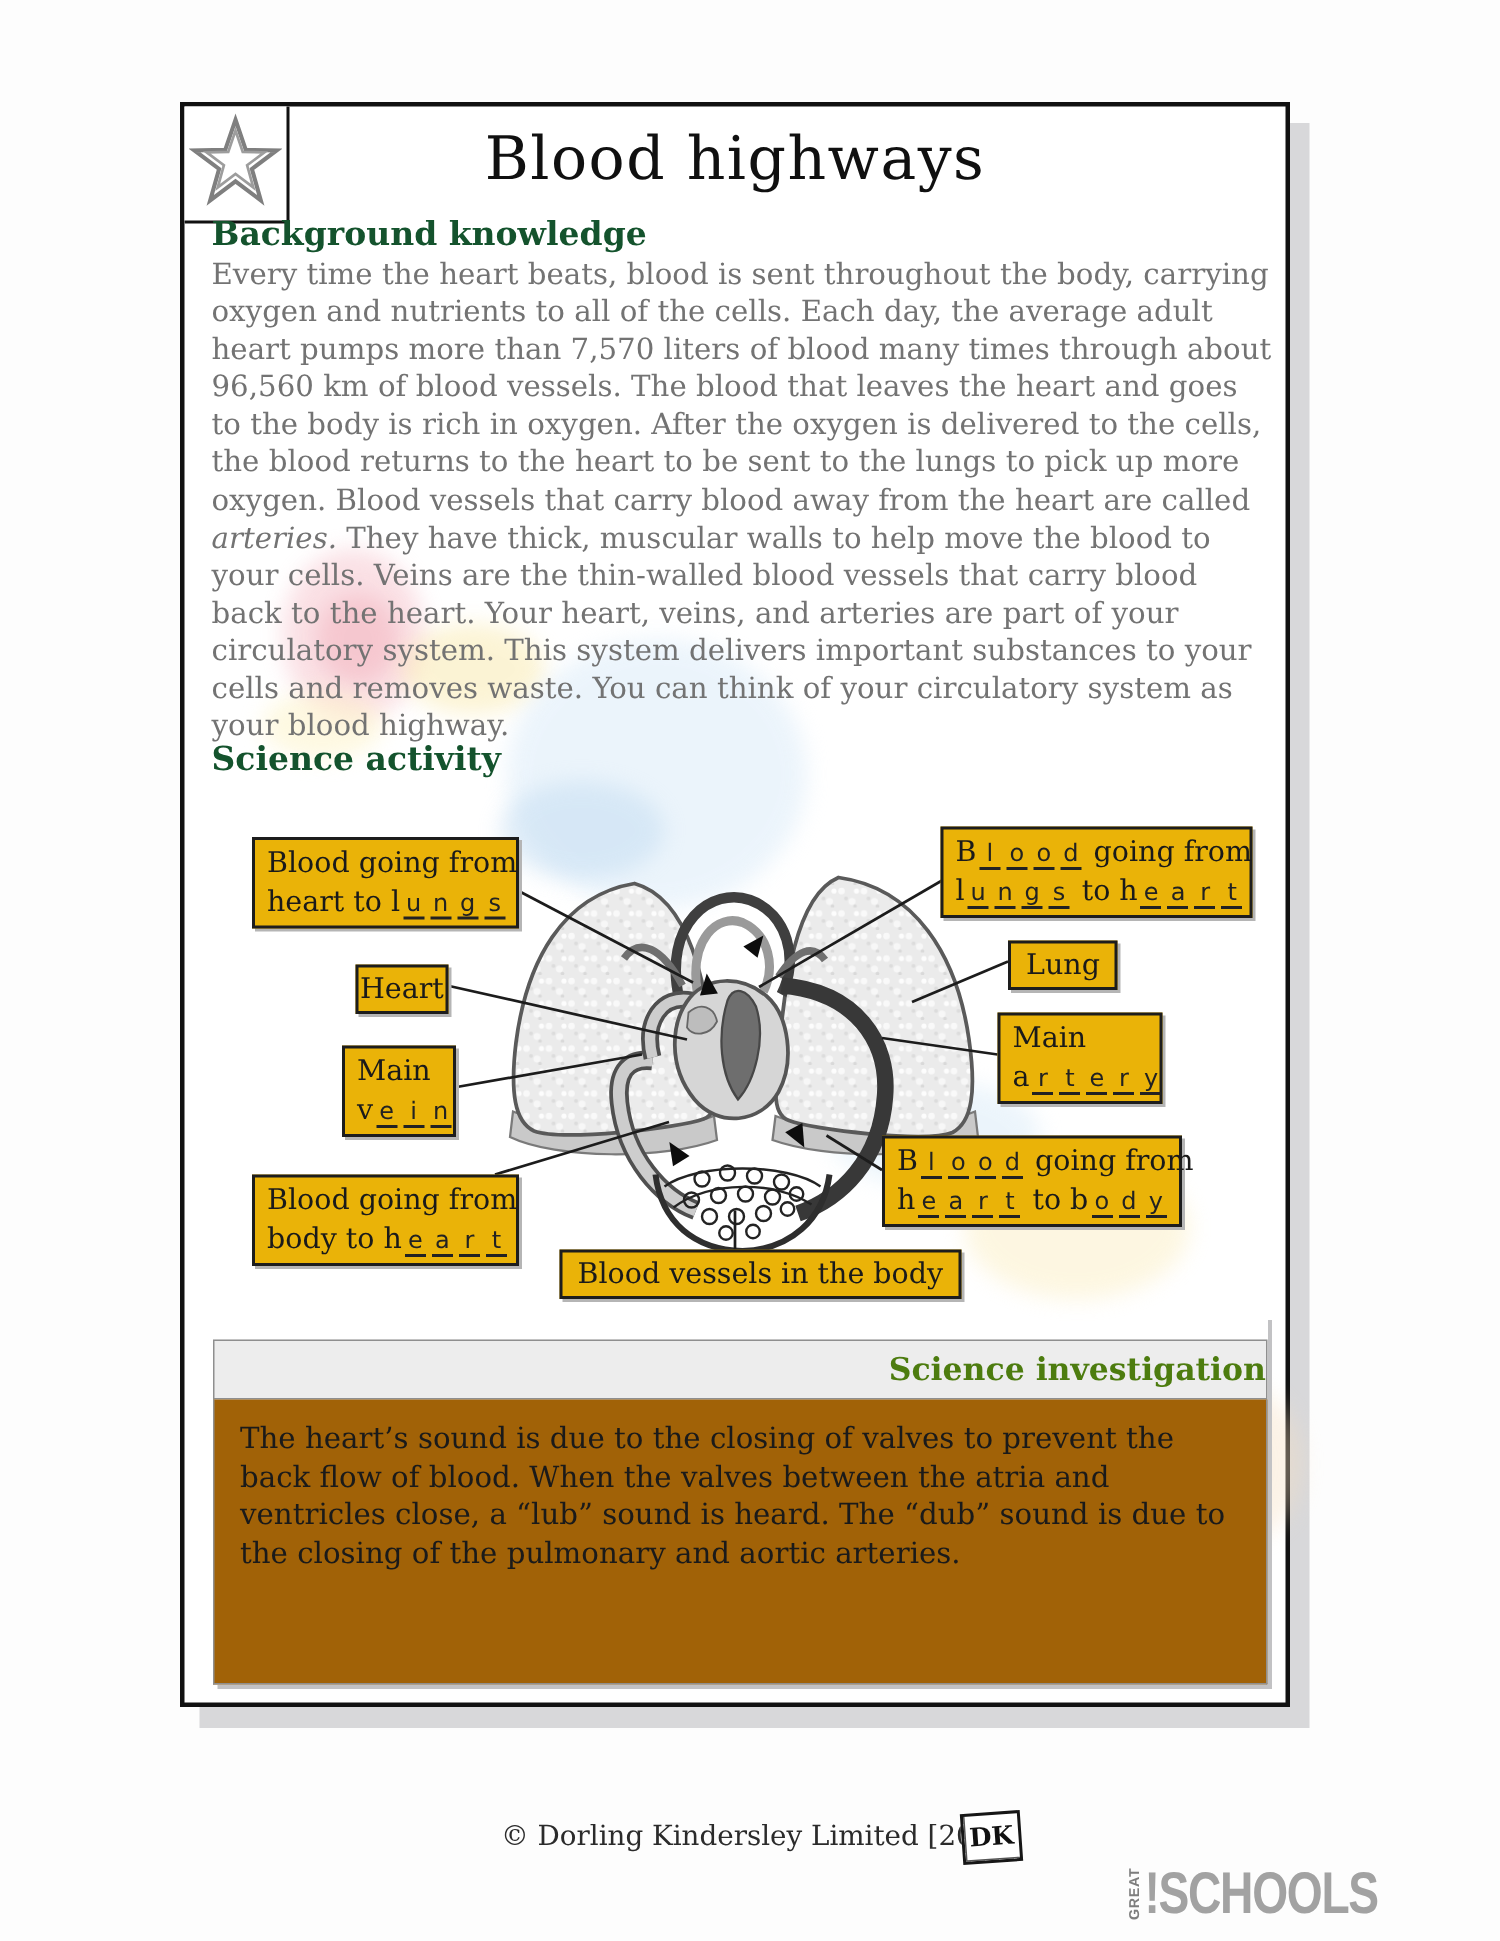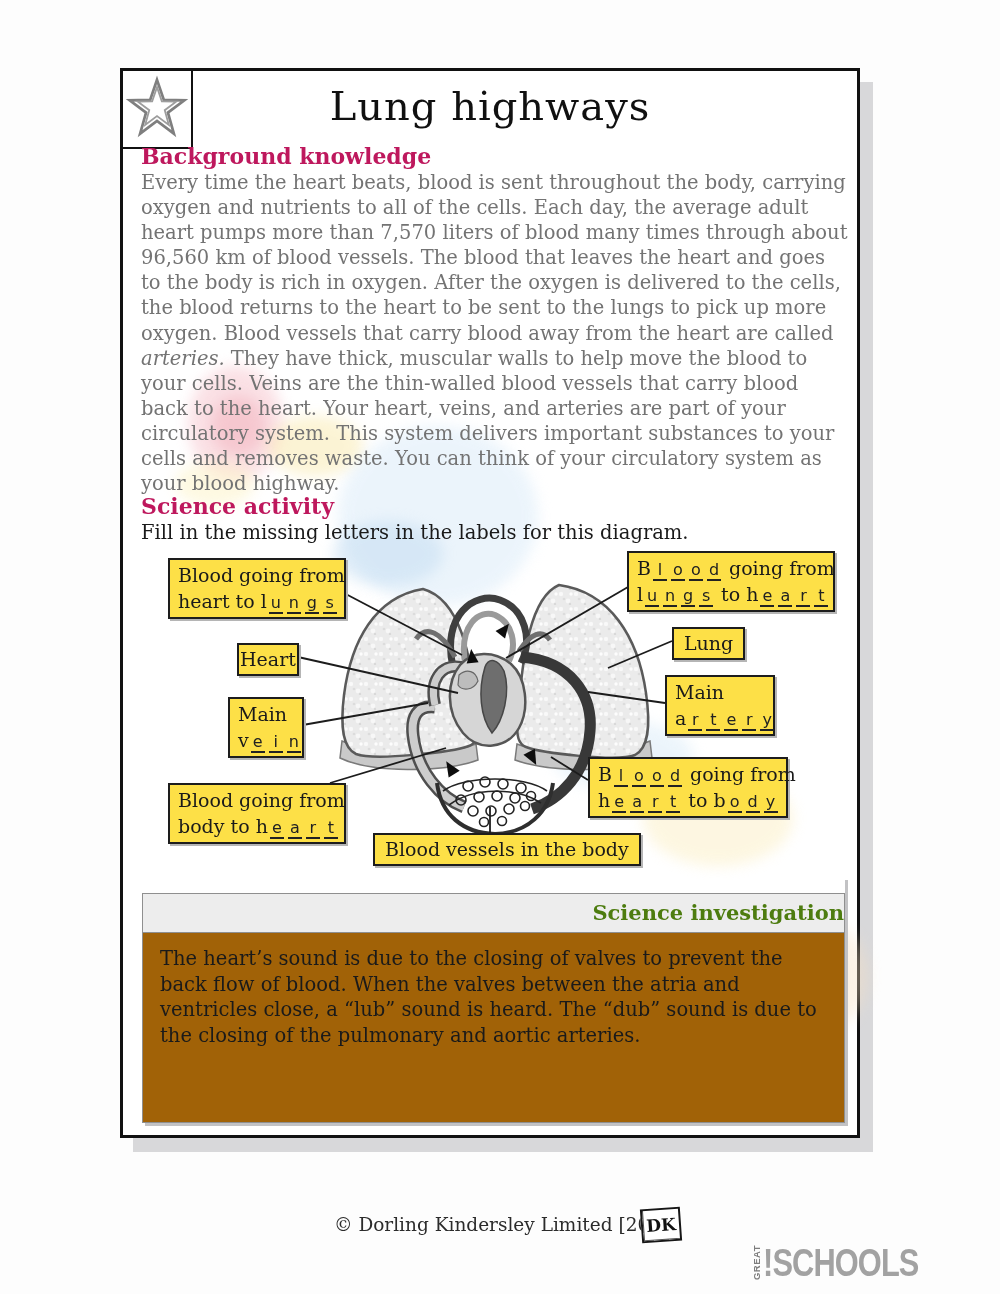--- a/index.html
+++ b/index.html
@@ -18,30 +18,30 @@
   .content{position:absolute;inset:0;}
   .star-box{
     position:absolute;left:0;top:0;width:68px;height:76px;background:#fff;
     border-right:2.5px solid #111;border-bottom:2.5px solid #111;
     display:flex;align-items:center;justify-content:center;
   }
   .doc-title{
     position:absolute;left:0;top:12px;width:100%;text-align:center;
     font-size:40px;letter-spacing:1px;color:#101010;
   }
-  .sec-heading{position:absolute;left:18px;font-size:22px;font-weight:bold;color:#be185d;}
+  .sec-heading{position:absolute;left:18px;font-size:22px;font-weight:bold;color:#14532d;}
   .bg-par{
     position:absolute;left:18px;top:99px;width:708px;
     font-size:19.5px;line-height:25.1px;text-align:left;color:#737373;
   }
   .sa-instr{position:absolute;left:18px;top:450px;font-size:19.5px;}
   .diagram{position:absolute;left:0;top:474px;width:734px;height:330px;}
   .diagram svg.scene{position:absolute;left:0;top:0;}
   .lbl{
-    position:absolute;background:#fde047;border:2px solid #1d1d1d;
+    position:absolute;background:#eab308;border:2px solid #1d1d1d;
     font-size:19px;line-height:1.38;padding:2px 8px 3px;
     box-shadow:2px 2px 0 #b5b5b5;white-space:nowrap;z-index:2;
   }
   .lbl .pl{font-family:"DejaVu Serif","Liberation Serif",serif;}
   .fl{
     display:inline-block;font-family:"DejaVu Sans","Liberation Sans",sans-serif;
     font-size:16px;min-width:12px;text-align:center;border-bottom:2px solid #222;
     margin:0 2px;line-height:1.1;padding:0 1px;color:#222;
   }
   .invest{
@@ -96,28 +96,27 @@
 
   <div class="content">
 
     <div class="star-box">
       <svg width="62" height="68" viewBox="0 0 68 72">
         <polygon points="34,4 41.5,26 64,26.5 46,40 52.5,63 34,49 15.5,63 22,40 4,26.5 26.5,26" fill="#ffffff" stroke="#7f7f7f" stroke-width="3"></polygon>
         <polygon points="34,12 39.3,27.5 55,27.9 42.5,37.3 47,53.5 34,43.7 21,53.5 25.5,37.3 13,27.9 28.7,27.5" fill="#ffffff" stroke="#9d9d9d" stroke-width="2"></polygon>
       </svg>
     </div>
 
-    <div class="doc-title">Lung highways</div>
+    <div class="doc-title">Blood highways</div>
 
     <div class="sec-heading" style="top:72px;">Background knowledge</div>
 
     <div class="bg-par"><span>Every time the heart beats, blood is sent throughout the body, carrying oxygen and nutrients to all of the cells. Each day, the average adult heart pumps more than 7,570 liters of blood many times through about 96,560 km of blood vessels. The blood that leaves the heart and goes to the body is rich in oxygen. After the oxygen is delivered to the cells, the blood returns to the heart to be sent to the lungs to pick up more oxygen. Blood vessels that carry blood away from the heart are called </span><i>arteries.</i><span> They have thick, muscular walls to help move the blood to your cells. Veins are the thin-walled blood vessels that carry blood back to the heart. Your heart, veins, and arteries are part of your circulatory system. This system delivers important substances to your cells and removes waste. You can think of your circulatory system as your blood highway.</span></div>
 
     <div class="sec-heading" style="top:422px;">Science activity</div>
-    <div class="sa-instr">Fill in the missing letters in the labels for this diagram.</div>
 
     <div class="diagram">
 
       <svg class="scene" width="734" height="330" viewBox="0 0 734 330">
         <defs>
           <pattern id="speck" width="15" height="15" patternUnits="userSpaceOnUse">
             <rect width="15" height="15" fill="#ebebeb"></rect>
             <circle cx="3" cy="4" r="2.2" fill="#f9f9f9"></circle>
             <circle cx="10" cy="11" r="2.4" fill="#f7f7f7"></circle>
             <circle cx="13" cy="4" r="1.7" fill="#fdfdfd"></circle>

